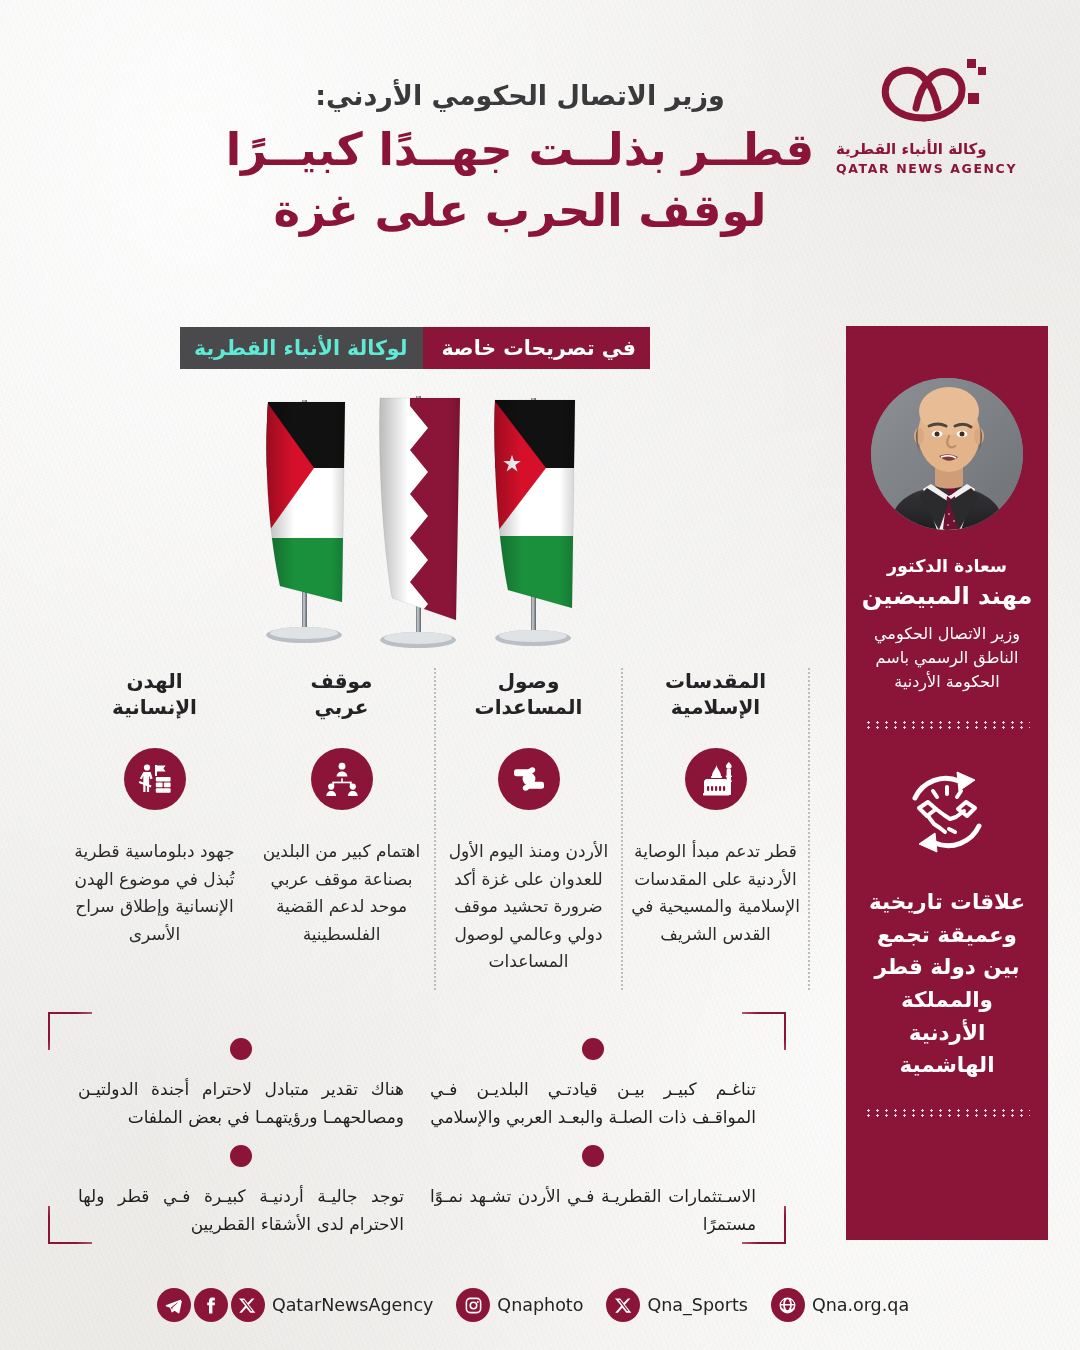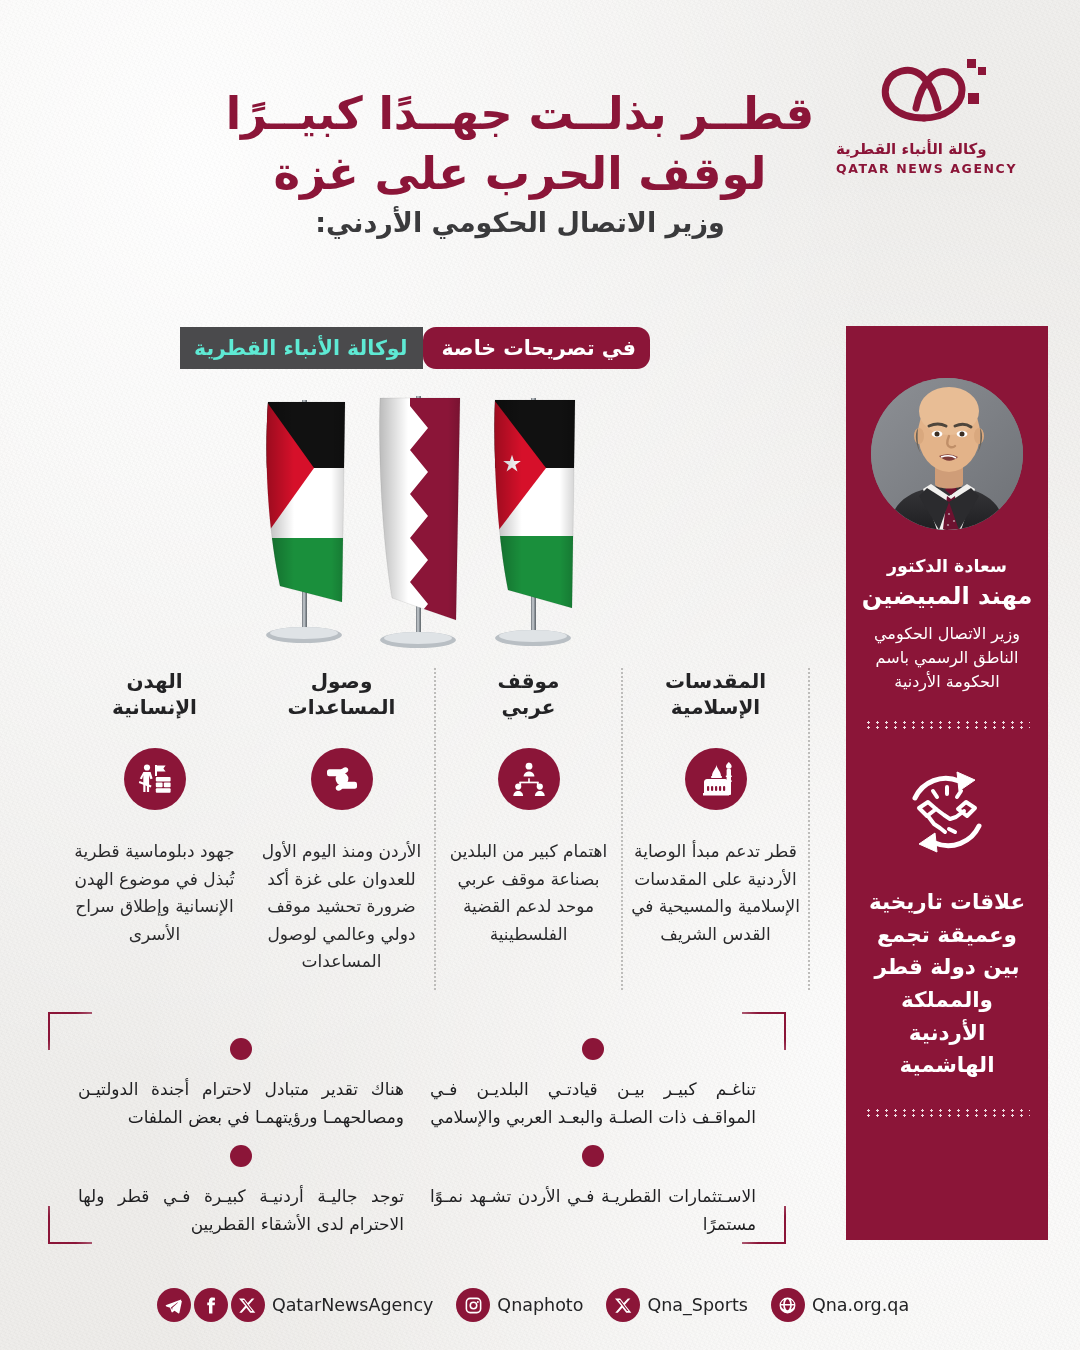--- a/index.html
+++ b/index.html
@@ -43,21 +43,21 @@
   #headline { position:absolute; top:78px; right:250px; width:620px; text-align:center; direction:rtl; }
   #kicker { font-size:27px; font-weight:bold; color:#3a3a3c; line-height:1.35; }
   #title  { font-size:45px; font-weight:bold; color:#8b1538; line-height:1.34; margin-top:6px; }
 
   
   #banner {
     position:absolute; top:327px; right:430px;
     display:flex; flex-direction:row; height:42px; direction:rtl;
   }
   #banner .seg-dark  { background:#4a4a4c; color:#5eead4; display:flex; align-items:center; padding:0 16px 0 14px; }
-  #banner .seg-maroon{ background:#8b1538; color:#fff; display:flex; align-items:center; padding:0 14px 0 18px;border-radius:13px; }
+  #banner .seg-maroon{ background:#8b1538; color:#fff; display:flex; align-items:center; padding:0 14px 0 18px; }
   #banner span { font-size:20.5px; font-weight:bold; white-space:nowrap; }
 
   
   #flags { position:absolute; top:390px; left:250px; width:345px; height:262px; }
 
   
   #cols {
     position:absolute; top:668px; left:61px; width:748px; height:330px;
     display:flex; flex-direction:row-reverse; direction:rtl;
   }
@@ -155,25 +155,25 @@
         <rect x="101" y="13" width="9" height="9" fill="#8b1538"></rect>
         <rect x="112" y="21" width="8" height="8" fill="#8b1538"></rect>
         <rect x="102" y="47" width="11" height="11" fill="#8b1538"></rect>
       </svg>
     </div>
     <div class="ar">وكالة الأنباء القطرية</div>
     <div class="en">QATAR NEWS AGENCY</div>
   </div>
 
   <div id="headline">
+    <div id="kicker">وزير الاتصال الحكومي الأردني:</div>
     <div id="title">
       <div>قطــر بذلــت جهــدًا كبيــرًا</div>
       <div>لوقف الحرب على غزة</div>
     </div>
-    <div id="kicker">وزير الاتصال الحكومي الأردني:</div>
   </div>
 
   <div id="banner">
     <div class="seg-maroon">
       <span>في تصريحات خاصة</span>
     </div>
     <div class="seg-dark">
       <span>لوكالة الأنباء القطرية</span>
     </div>
   </div>
@@ -264,49 +264,49 @@
           <rect x="18.8" y="16" width="14.8" height="4.6" rx="1"></rect>
           <rect x="18.8" y="21.6" width="6.8" height="4.6" rx="1"></rect>
           <rect x="26.8" y="21.6" width="6.8" height="4.6" rx="1"></rect>
           <rect x="18.8" y="27.2" width="14.8" height="4.6" rx="1"></rect>
         </svg>
       </div>
       <div class="col-desc">جهود دبلوماسية قطرية تُبذل في موضوع الهدن الإنسانية وإطلاق سراح الأسرى</div>
     </div>
 
     <div class="col">
-      <div class="col-title" style="white-space: pre-line;">وصول
-المساعدات</div>
-      <div class="col-icon">
-        <svg viewBox="0 0 36 36" xmlns="http://www.w3.org/2000/svg">
-          <circle cx="18" cy="18" r="6.4"></circle>
-          <path d="M3 10.5 c0-1.3 1-2.3 2.3-2.3 h11.4 c1 0 1.7-.5 2.5-1.2 1.3-1.1 3.4-1.1 4.5 .3 1 1.3 .7 3.1-.7 4 l-5.2 3.4 a3.6 3.6 0 0 1-2 .6 H5.3 A2.3 2.3 0 0 1 3 13 Z"></path>
-          <path d="M33 25.5 c0 1.3-1 2.3-2.3 2.3 H19.3 c-1 0-1.7 .5-2.5 1.2 -1.3 1.1-3.4 1.1-4.5-.3 -1-1.3-.7-3.1 .7-4 l5.2-3.4 a3.6 3.6 0 0 1 2-.6 h10.5 A2.3 2.3 0 0 1 33 23 Z"></path>
-        </svg>
-      </div>
-      <div class="col-desc">الأردن ومنذ اليوم الأول للعدوان على غزة أكد ضرورة تحشيد موقف دولي وعالمي لوصول المساعدات</div>
-    </div>
-
-    <div class="col">
       <div class="col-title" style="white-space: pre-line;">موقف
 عربي</div>
       <div class="col-icon">
         <svg viewBox="0 0 36 36" xmlns="http://www.w3.org/2000/svg">
           <circle cx="18" cy="5.2" r="3.4"></circle>
           <path d="M12.6 15.6 c0-3 2.4-5.2 5.4-5.2 s5.4 2.2 5.4 5.2 z"></path>
           <path d="M17.2 17.2 h1.6 v4 h-1.6 Z"></path>
           <path d="M8.4 20.6 h19.2 v1.7 H8.4 Z"></path>
           <path d="M8.4 21 h1.7 v3.4 H8.4 Z M25.9 21 h1.7 v3.4 h-1.7 Z"></path>
           <circle cx="7.2" cy="25.6" r="3.1"></circle>
           <path d="M2.3 35 c0-2.8 2.2-4.9 4.9-4.9 s4.9 2.1 4.9 4.9 z"></path>
           <circle cx="28.8" cy="25.6" r="3.1"></circle>
           <path d="M23.9 35 c0-2.8 2.2-4.9 4.9-4.9 s4.9 2.1 4.9 4.9 z"></path>
         </svg>
       </div>
       <div class="col-desc">اهتمام كبير من البلدين بصناعة موقف عربي موحد لدعم القضية الفلسطينية</div>
+    </div>
+
+    <div class="col">
+      <div class="col-title" style="white-space: pre-line;">وصول
+المساعدات</div>
+      <div class="col-icon">
+        <svg viewBox="0 0 36 36" xmlns="http://www.w3.org/2000/svg">
+          <circle cx="18" cy="18" r="6.4"></circle>
+          <path d="M3 10.5 c0-1.3 1-2.3 2.3-2.3 h11.4 c1 0 1.7-.5 2.5-1.2 1.3-1.1 3.4-1.1 4.5 .3 1 1.3 .7 3.1-.7 4 l-5.2 3.4 a3.6 3.6 0 0 1-2 .6 H5.3 A2.3 2.3 0 0 1 3 13 Z"></path>
+          <path d="M33 25.5 c0 1.3-1 2.3-2.3 2.3 H19.3 c-1 0-1.7 .5-2.5 1.2 -1.3 1.1-3.4 1.1-4.5-.3 -1-1.3-.7-3.1 .7-4 l5.2-3.4 a3.6 3.6 0 0 1 2-.6 h10.5 A2.3 2.3 0 0 1 33 23 Z"></path>
+        </svg>
+      </div>
+      <div class="col-desc">الأردن ومنذ اليوم الأول للعدوان على غزة أكد ضرورة تحشيد موقف دولي وعالمي لوصول المساعدات</div>
     </div>
 
     <div class="col">
       <div class="col-title" style="white-space: pre-line;">المقدسات
 الإسلامية</div>
       <div class="col-icon">
         <svg viewBox="0 0 36 36" xmlns="http://www.w3.org/2000/svg">
           <path d="M14 15 c0-5 4.5-7.5 4.5-11.5 0 4 4.5 6.5 4.5 11.5 z"></path>
           <rect x="13.2" y="15" width="10.6" height="2"></rect>
           <path d="M5.5 32 V20.5 c0-1.4 1.2-2.5 2.6-2.5 h20.8 c1.4 0 2.6 1.1 2.6 2.5 V32 Z" opacity="0"></path>

